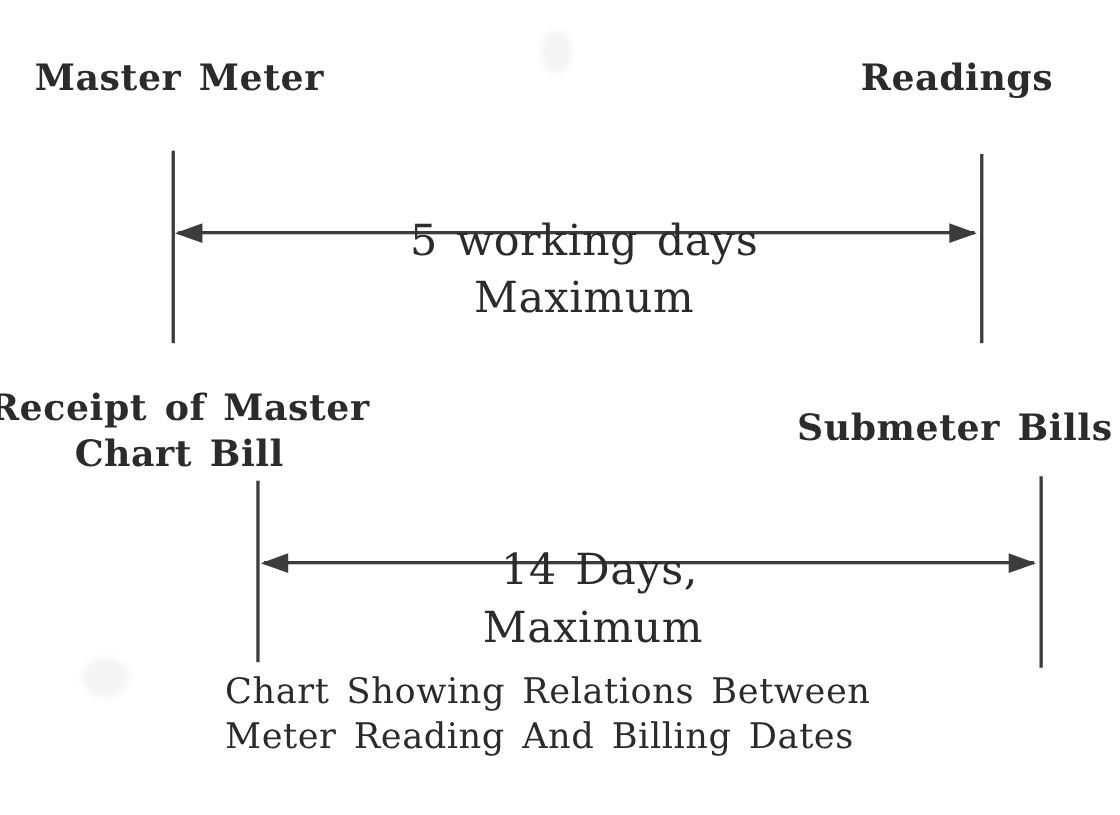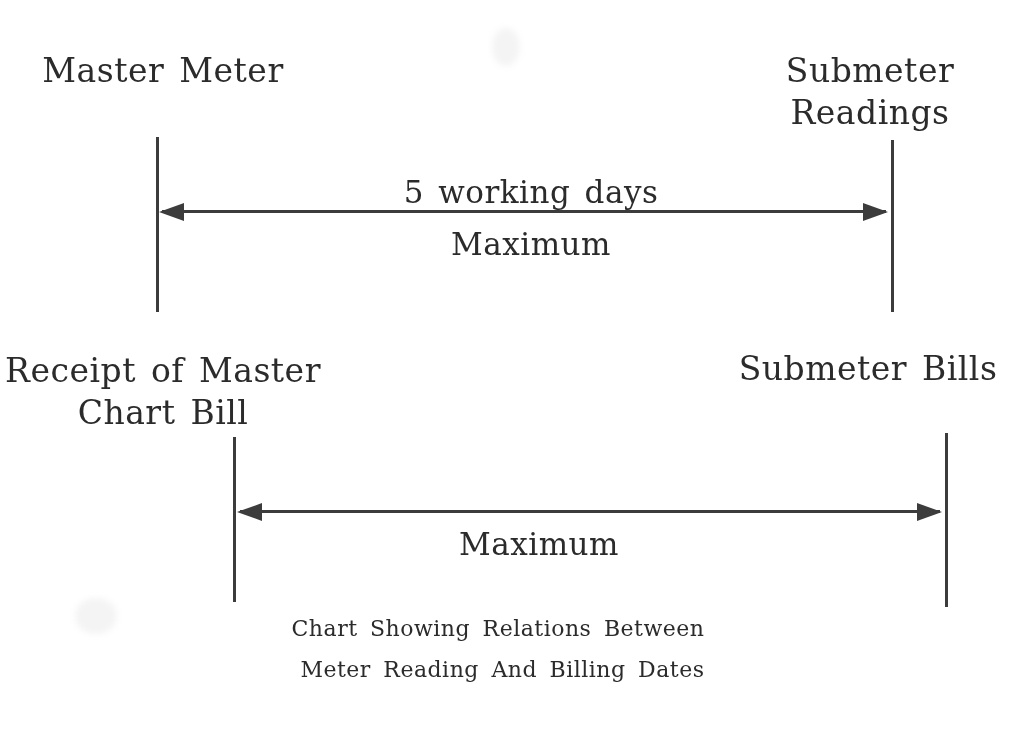--- a/index.html
+++ b/index.html
@@ -23,20 +23,21 @@
   }
   .txt-label {
     position: absolute;
     transform: translateX(-50%);
     text-align: center;
     font-size: 33px;
     line-height: 42px;
     letter-spacing: 0.5px;
     word-spacing: 4px;
     white-space: nowrap;
+    font-weight: bold;
   }
   .txt-label .tl { display: block; }
   .vline {
     position: absolute;
     width: 3px;
     background: var(--line-color);
   }
   .hline {
     position: absolute;
     height: 3px;
@@ -47,33 +48,34 @@
     width: 0;
     height: 0;
     border-top: 9px solid transparent;
     border-bottom: 9px solid transparent;
   }
   .ah.left  { border-right: 25px solid var(--line-color); }
   .ah.right { border-left: 25px solid var(--line-color); }
   .arrow-text {
     position: absolute;
     transform: translateX(-50%);
-    font-size: 31px;
+    font-size: 39px;
     line-height: 36px;
     letter-spacing: 0.5px;
     word-spacing: 4px;
     white-space: nowrap;
+    margin-top: 28px;
   }
   .caption {
     position: absolute;
     left: 498px;
     top: 608px;
     transform: translateX(-50%);
-    text-align: right;
-    font-size: 22px;
+    text-align: left;
+    font-size: 32px;
     line-height: 41px;
     letter-spacing: 0.5px;
     word-spacing: 5px;
     white-space: nowrap;
   }
   .caption .tl { display: block; }
   .artifact {
     position: absolute;
     border-radius: 50%;
     background: rgba(110, 110, 110, 0.08);
@@ -85,49 +87,49 @@
 
 <div class="canvas">
 
   <div class="artifact" style="left:492px; top:28px; width:28px; height:38px;"></div>
   <div class="artifact" style="left:75px; top:598px; width:42px; height:36px;"></div>
 
   <div class="txt-label" style="left:163px; top:50px;">
     <span class="tl">Master Meter</span>
   </div>
   <div class="txt-label" style="left:870px; top:50px;">
-    <span class="tl">Submeter</span>
     <span class="tl">Readings</span>
   </div>
 
   <div class="vline" style="left:156px; top:137px; height:175px;"></div>
   <div class="vline" style="left:891px; top:140px; height:172px;"></div>
 
   <div class="hline" style="left:162px; top:210px; width:724px;"></div>
   <div class="ah left" style="left:159px; top:203px;"></div>
   <div class="ah right" style="left:863px; top:203px;"></div>
 
   <div class="arrow-text" style="left:531px; top:174px;">5 working days</div>
   <div class="arrow-text" style="left:531px; top:226px;">Maximum</div>
 
   <div class="txt-label" style="left:163px; top:350px;">
     <span class="tl">Receipt of Master</span>
     <span class="tl">Chart Bill</span>
   </div>
-  <div class="txt-label" style="left:868px; top:348px;">
+  <div class="txt-label" style="left:868px; top:368px;">
     <span class="tl">Submeter Bills</span>
   </div>
 
   <div class="vline" style="left:233px; top:437px; height:165px;"></div>
   <div class="vline" style="left:945px; top:433px; height:174px;"></div>
 
   <div class="hline" style="left:240px; top:510px; width:700px;"></div>
   <div class="ah left" style="left:237px; top:503px;"></div>
   <div class="ah right" style="left:917px; top:503px;"></div>
 
+  <div class="arrow-text" style="left:545px; top:473px;">14 Days,</div>
   <div class="arrow-text" style="left:539px; top:526px;">Maximum</div>
 
   <div class="caption">
     <span class="tl">Chart Showing Relations Between</span>
     <span class="tl">Meter Reading And Billing Dates</span>
   </div>
 
 </div>
 
 </body></html>

